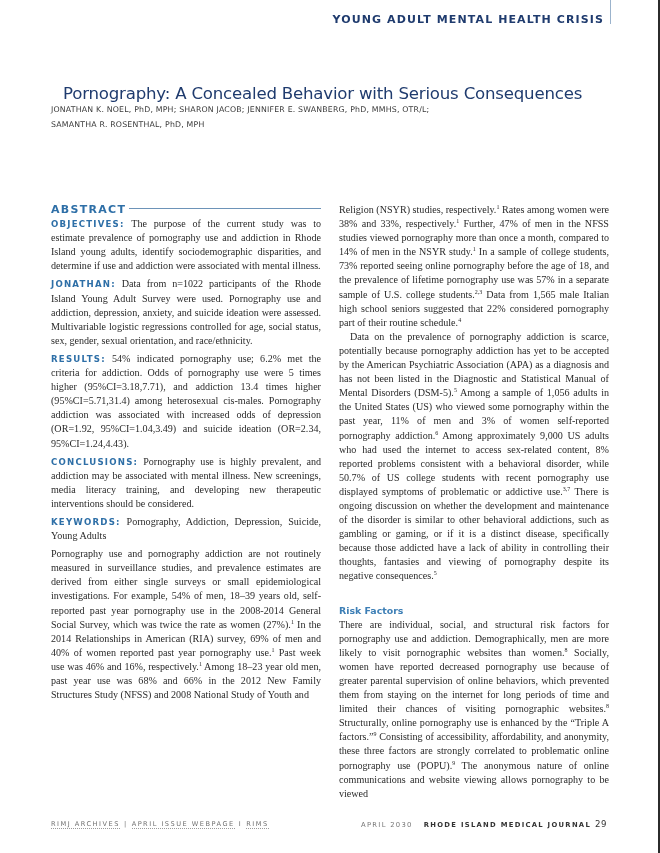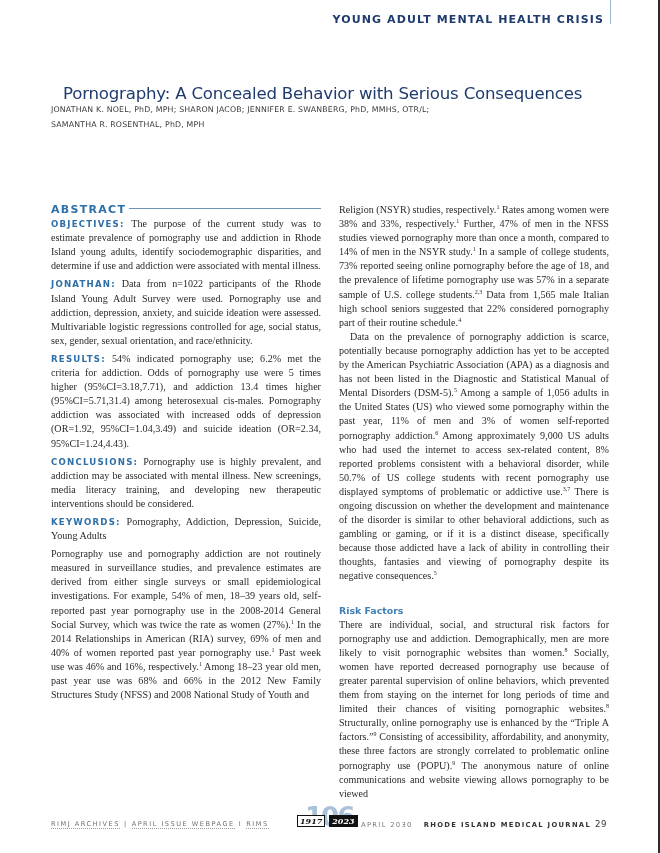--- a/index.html
+++ b/index.html
@@ -125,23 +125,16 @@
   <div class="sub-head risk-head">Risk Factors</div>
   <p class="body-p">
     <span>There are individual, social, and structural risk factors for pornography use and addiction. Demographically, men are more likely to visit pornographic websites than women.</span><sup>8</sup><span> Socially, women have reported decreased pornography use because of greater parental supervision of online behaviors, which prevented them from staying on the internet for long periods of time and limited their chances of visiting pornographic websites.</span><sup>8</sup><span> Structurally, online pornography use is enhanced by the “Triple A factors.”</span><sup>9</sup><span> Consisting of accessibility, affordability, and anonymity, these three factors are strongly correlated to problematic online pornography use (POPU).</span><sup>9</sup><span> The anonymous nature of online communications and website viewing allows pornography to be viewed</span>
   </p>
 </div>
 
 <div class="footer">
   <div class="footer-links">
     <a>RIMJ ARCHIVES</a><span class="sep">|</span><a>APRIL ISSUE WEBPAGE</a><span class="sep">I</span><a>RIMS</a>
   </div>
-  <div class="logo">
-    <div class="logo-num">106</div>
-    <div class="logo-banner">
-      <span>1917</span>
-      <span class="dark">2023</span>
-    </div>
-  </div>
   <div class="footer-right">
     <span>APRIL 2030</span><span class="journal">RHODE ISLAND MEDICAL JOURNAL</span><span class="page">29</span>
   </div>
 </div>
 
 </body></html>

